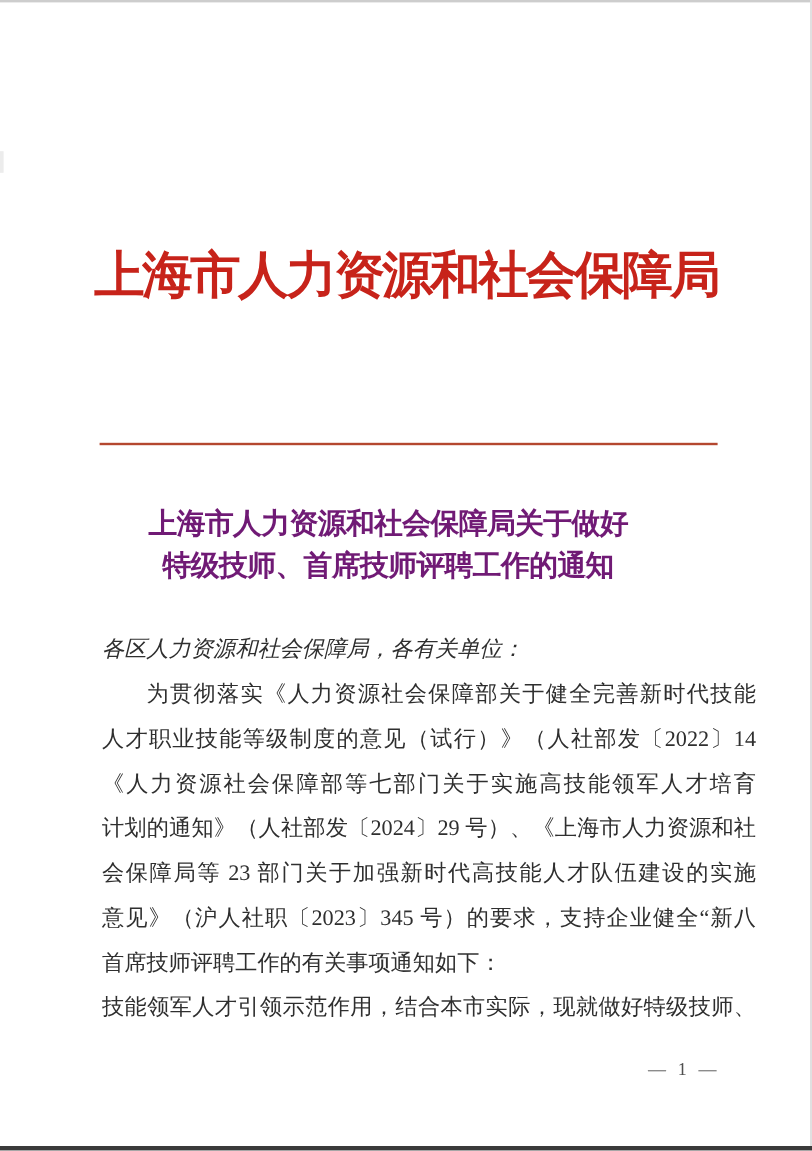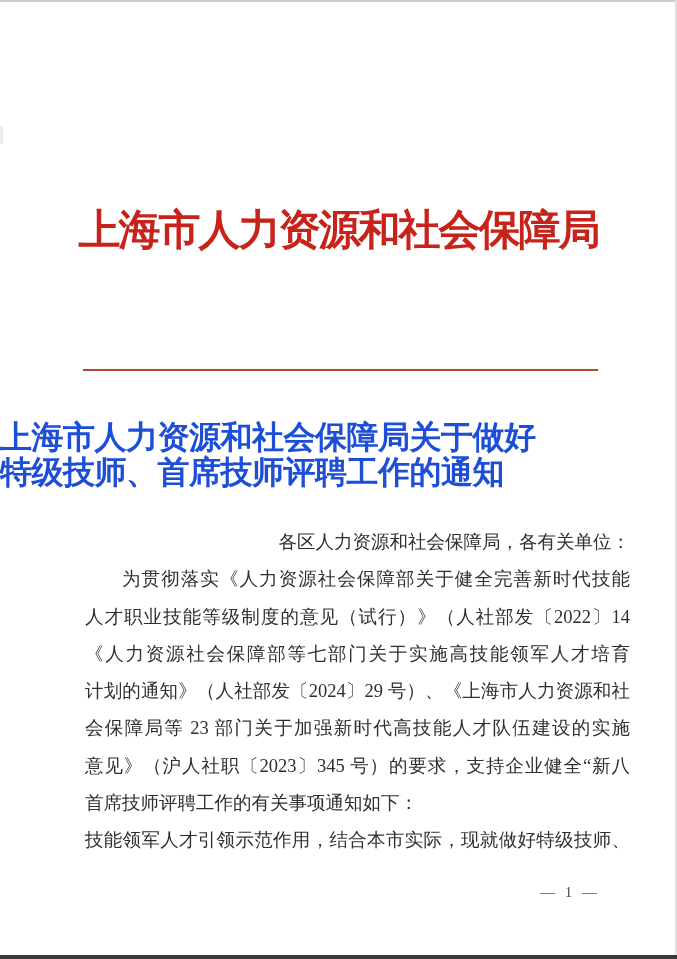--- a/index.html
+++ b/index.html
@@ -61,23 +61,24 @@
   
   .red-rule {
     position: absolute; top: 369px; left: 83px;
     width: 515px; height: 2px;
     background: #b4472f;
   }
   
   .notice-title {
     position: absolute; top: 420px; left: 0;
     width: 647px;
-    font-size: 32px;
+    text-align: center;
+    font-size: 24px;
     font-weight: bold;
-    color: #1d4ed8;
+    color: #701a75;
     line-height: 35px;
     letter-spacing: -0.5px;
     white-space: nowrap;
   }
   
   .body-block {
     position: absolute; top: 524px; left: 85px;
     width: 545px;
     font-size: 18.5px;
     line-height: 37.3px;
@@ -92,21 +93,22 @@
   .body-line.first {
     text-indent: 2em;
   }
   .body-line.last {
     text-align: left;
     text-align-last: left;
   }
   .salutation {
     height: 37.3px;
     overflow: hidden;
-    text-align: right;
+    text-align: left;
+    font-style: italic;
   }
   
   .page-number {
     position: absolute; top: 884px; right: 77px;
     font-size: 15px;
     letter-spacing: 3px;
     color: #4f4f4f;
     white-space: nowrap;
   }
 </style>

